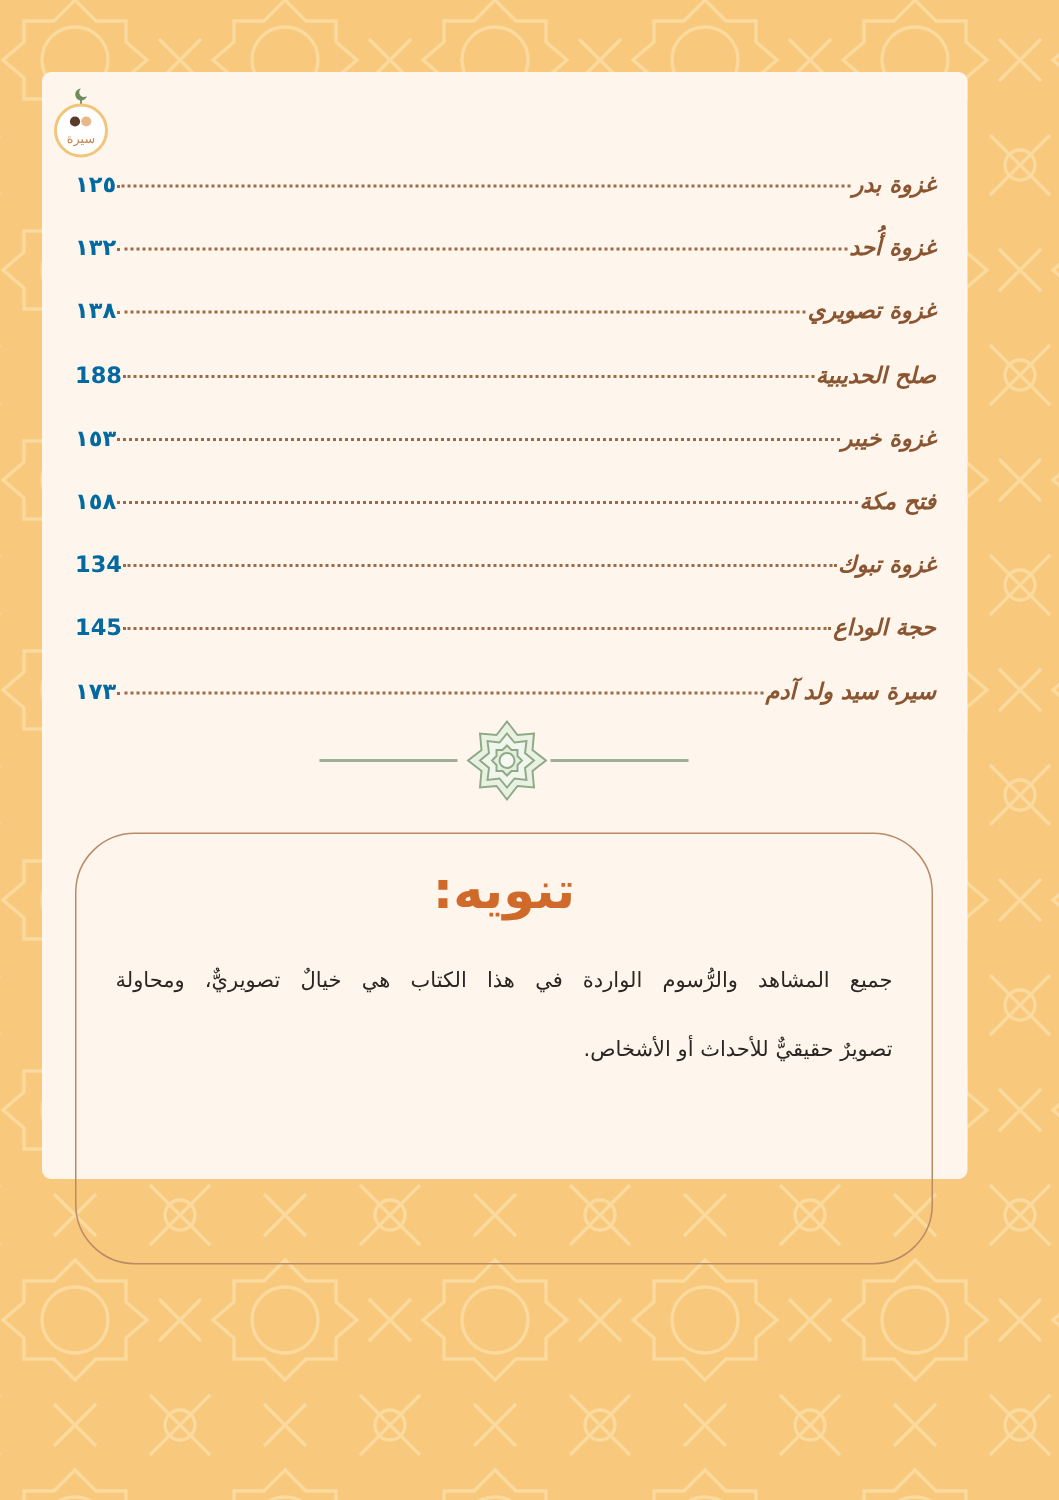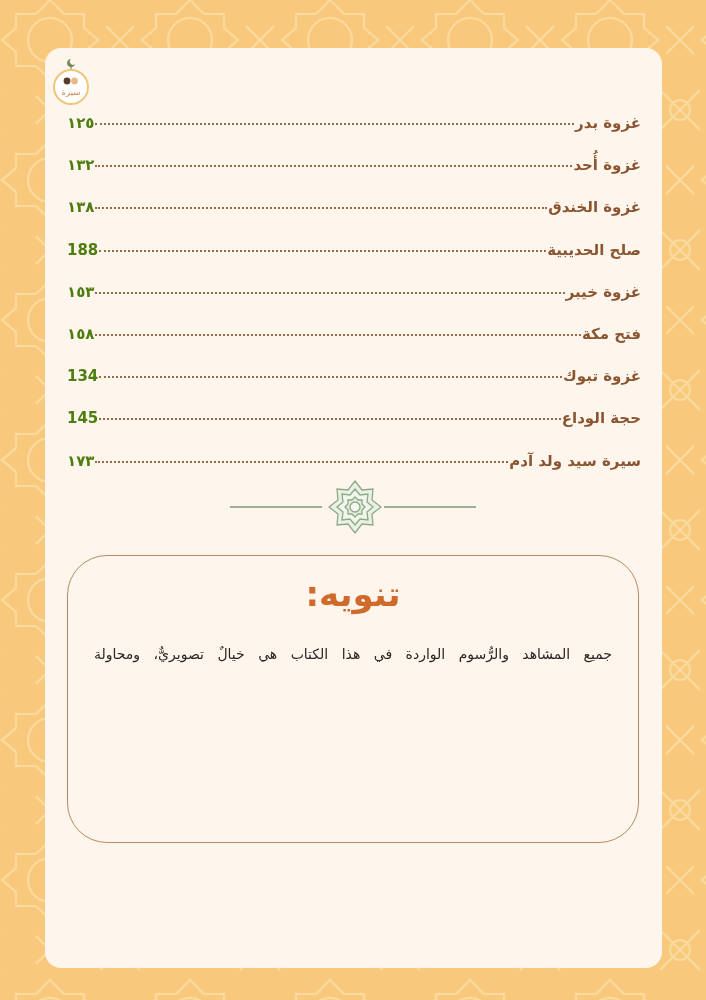--- a/index.html
+++ b/index.html
@@ -14,26 +14,26 @@
     background-color: #F8C97C;
     font-family: "DejaVu Sans", sans-serif;
   }
   .bg-pattern {
     position: absolute;
     inset: 0;
     z-index: 0;
   }
   .page-card {
     position: absolute;
-    left: 45px;
+    left: 28px;
     top: 48px;
     width: 617px;
-    height: 920px;
+    height: 738px;
     background: #FEF6EC;
-    border-radius: 16px;
+    border-radius: 6px;
     z-index: 1;
   }
   .logo {
     position: absolute;
     left: 7px;
     top: 8px;
     width: 38px;
     height: 50px;
   }
   .toc {
@@ -47,33 +47,34 @@
     display: flex;
     align-items: baseline;
     height: 42.2px;
     color: #8A5530;
     font-size: 15px;
   }
   .toc-title {
     white-space: nowrap;
     font-weight: bold;
     color: #8A5530;
+    font-style: italic;
   }
   .toc-leader {
     flex: 1;
     border-bottom: 2px dotted #9C6A45;
     margin: 0 1px;
     position: relative;
     top: -3px;
     height: 0;
   }
   .toc-page {
     white-space: nowrap;
     font-weight: bold;
-    color: #4d7c0f;
+    color: #0369a1;
     direction: rtl;
   }
   .divider {
     position: absolute;
     left: 185px;
     top: 432px;
     width: 246px;
     height: 54px;
   }
   .divider-line {
@@ -174,21 +175,21 @@
       <span class="toc-title">غزوة بدر</span>
       <span class="toc-leader"></span>
       <span class="toc-page">١٢٥</span>
     </div>
     <div class="toc-row">
       <span class="toc-title">غزوة أُحد</span>
       <span class="toc-leader"></span>
       <span class="toc-page">١٣٢</span>
     </div>
     <div class="toc-row">
-      <span class="toc-title">غزوة الخندق</span>
+      <span class="toc-title">غزوة تصويري</span>
       <span class="toc-leader"></span>
       <span class="toc-page">١٣٨</span>
     </div>
     <div class="toc-row">
       <span class="toc-title">صلح الحديبية</span>
       <span class="toc-leader"></span>
       <span class="toc-page">188</span>
     </div>
     <div class="toc-row">
       <span class="toc-title">غزوة خيبر</span>
@@ -227,16 +228,17 @@
         <polygon fill="#E3EEDC" points="0,-10 3,-7 7,-7 7,-3 10,0 7,3 7,7 3,7 0,10 -3,7 -7,7 -7,3 -10,0 -7,-3 -7,-7 -3,-7"></polygon>
         <circle r="5" fill="#F4F8F0"></circle>
       </g>
     </svg>
   </div>
 
   <div class="notice">
     <div class="notice-title">تنويه:</div>
     <div class="notice-body">
       <span class="notice-line">جميع المشاهد والرُّسوم الواردة في هذا الكتاب هي خيالٌ تصويريٌّ، ومحاولة</span>
+      <span class="notice-line last">تصويرٌ حقيقيٌّ للأحداث أو الأشخاص.</span>
     </div>
   </div>
 
 </div>
 
 </body></html>

